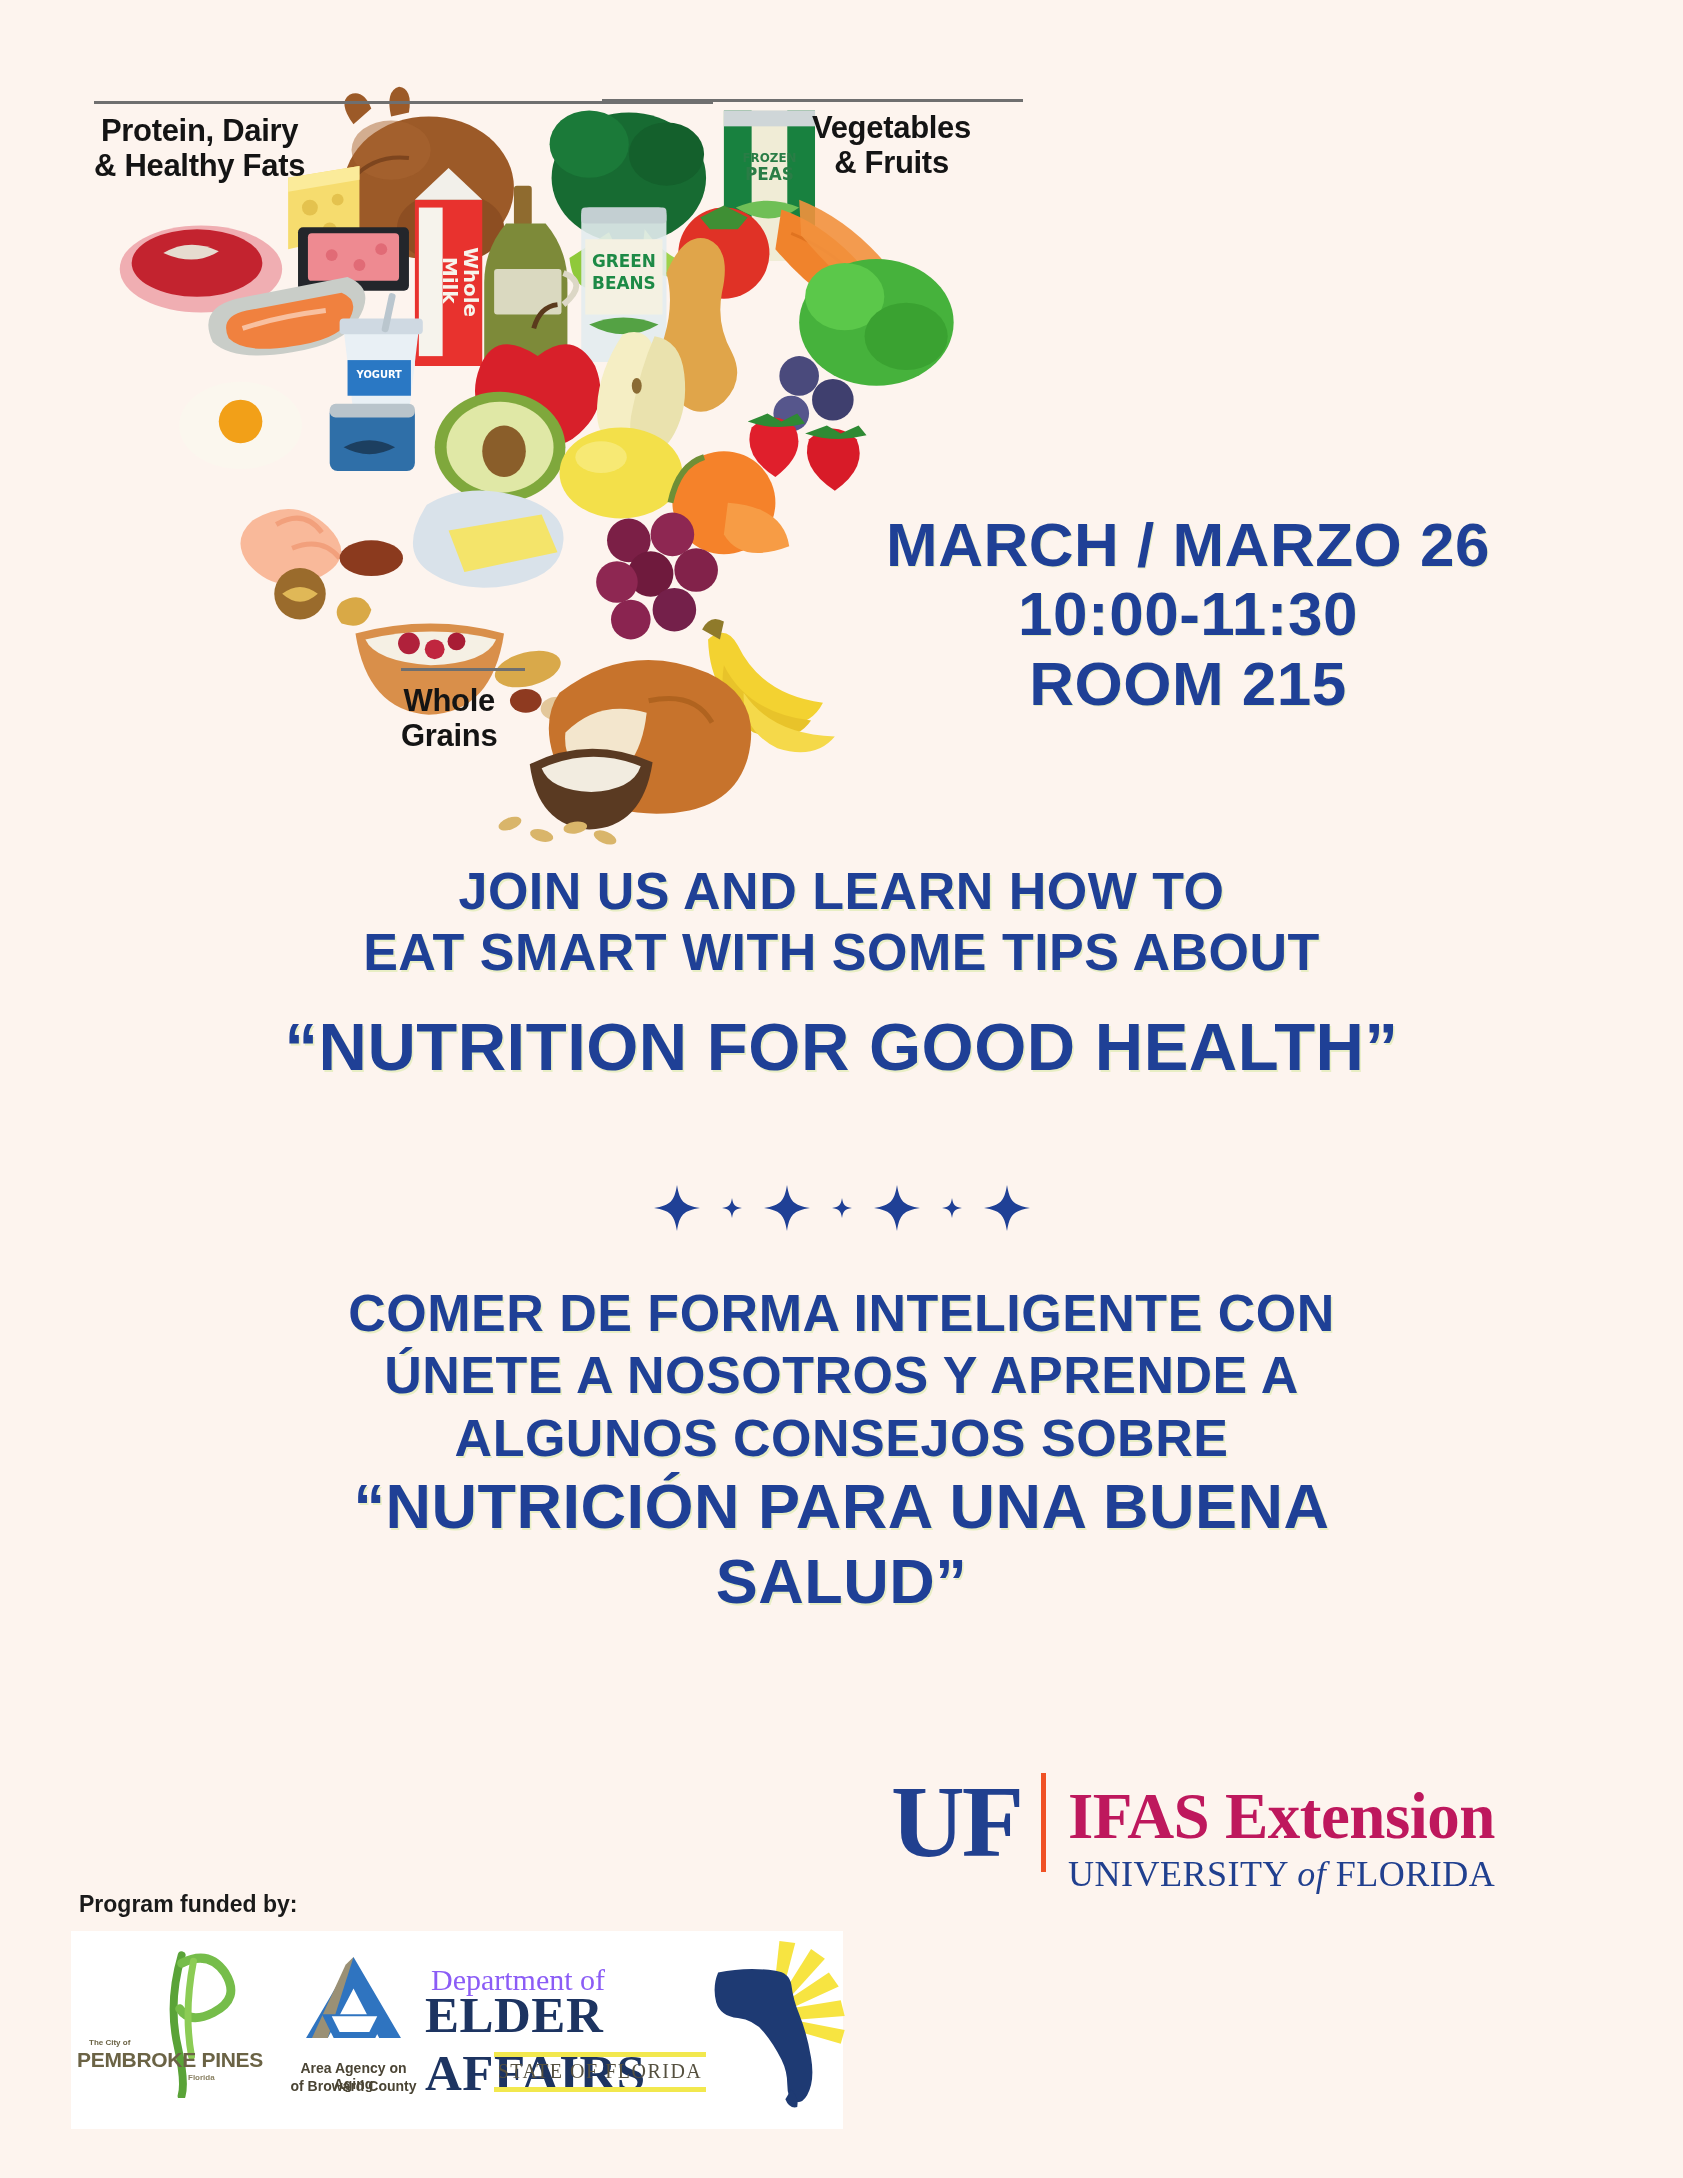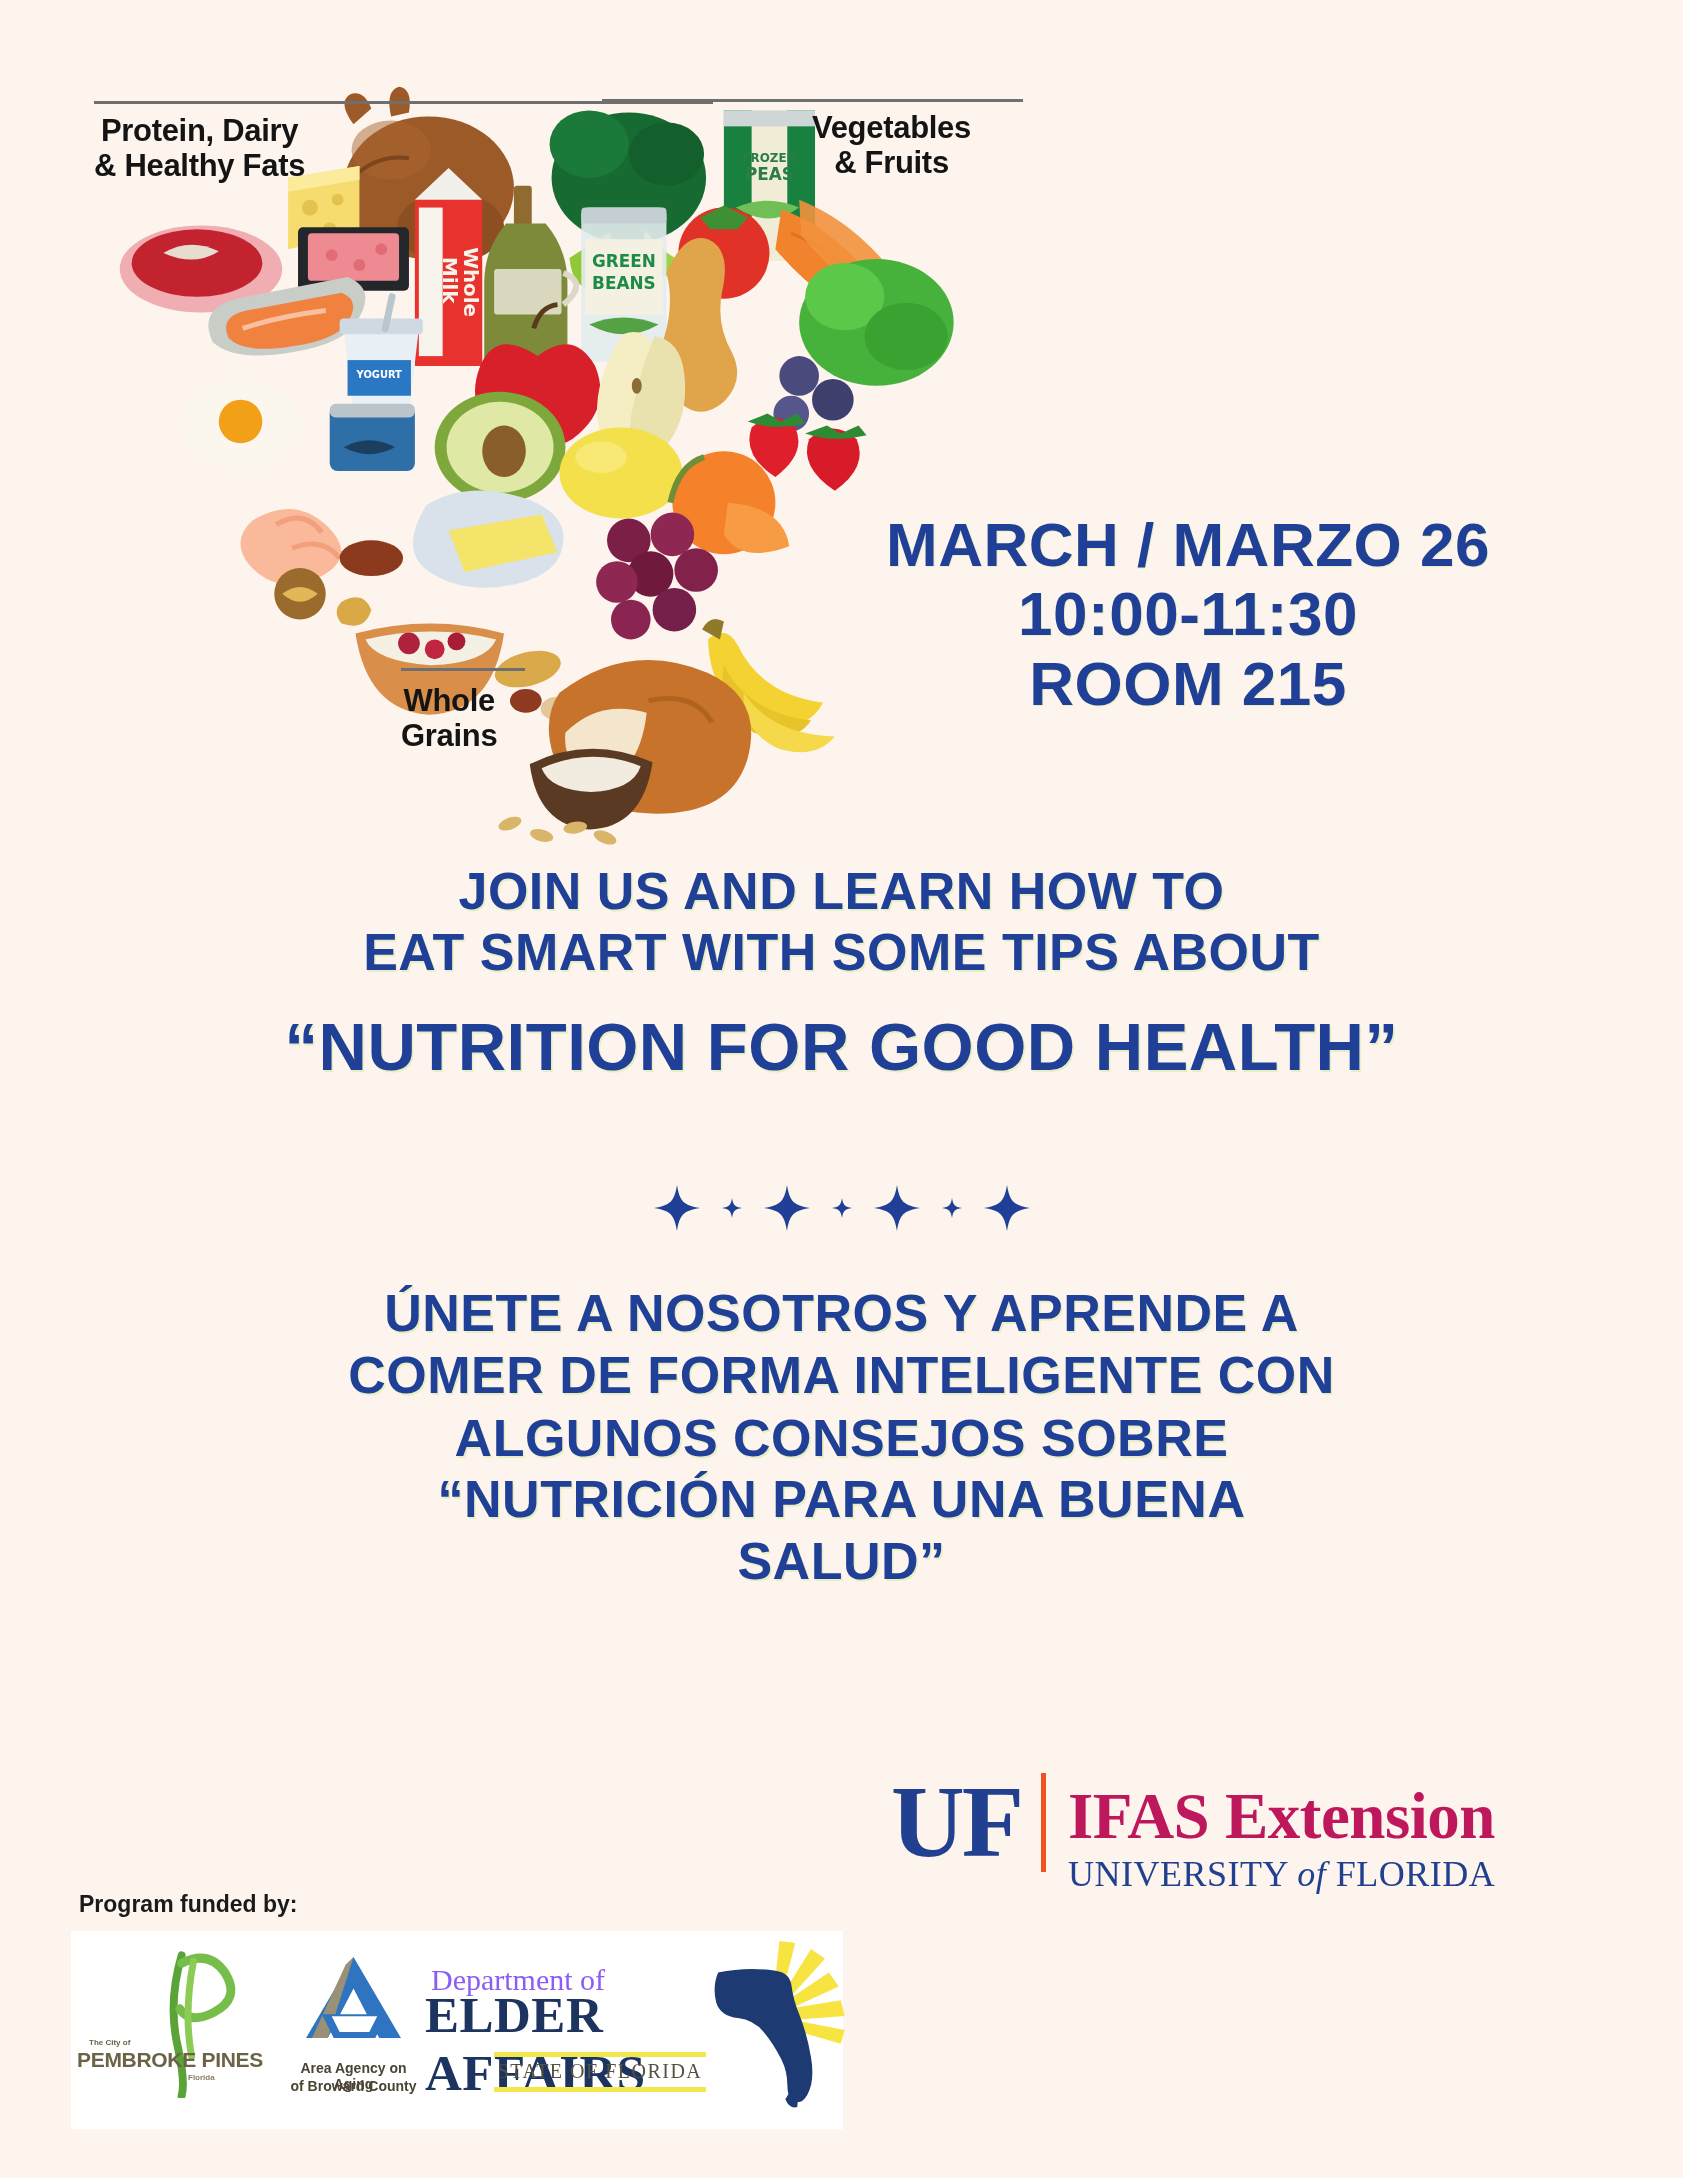--- a/index.html
+++ b/index.html
@@ -73,21 +73,21 @@
     color: #1f4096;
     font-family: "Liberation Sans", sans-serif;
     font-weight: bold;
     text-shadow: 1.5px 1.5px 0 #e8eec4;
   }
   .headline-en { top: 861px; }
   .line-small  { font-size: 52px; line-height: 1.17; letter-spacing: 0.5px; }
   .line-big    { font-size: 67px; line-height: 1.18; letter-spacing: 0.5px; margin-top: 24px; }
   .headline-es { top: 1282px; }
   .line-es     { font-size: 52px; line-height: 1.2; letter-spacing: 0.5px; }
-  .line-es-big { font-size: 52px; line-height: 1.18; letter-spacing: 0.5px; }
+  .line-es-big { font-size: 63px; line-height: 1.18; letter-spacing: 0.5px; }
 
   
   .divider {
     position: absolute;
     top: 1173px;
     left: 0;
     width: 1683px;
     display: flex;
     justify-content: center;
     align-items: center;
@@ -497,22 +497,22 @@
   </svg>
   <svg width="20" height="20" viewBox="0 0 100 100">
     <path d="M50 0 C56 36 64 44 100 50 C64 56 56 64 50 100 C44 64 36 56 0 50 C36 44 44 36 50 0 Z" fill="#1f4096"></path>
   </svg>
   <svg width="46" height="46" viewBox="0 0 100 100">
     <path d="M50 0 C56 36 64 44 100 50 C64 56 56 64 50 100 C44 64 36 56 0 50 C36 44 44 36 50 0 Z" fill="#1f4096"></path>
   </svg>
 </div>
 
 <div class="headline-es">
+  <div class="line-es">COMER DE FORMA INTELIGENTE CON</div>
   <div class="line-es">ÚNETE A NOSOTROS Y APRENDE A</div>
-  <div class="line-es">COMER DE FORMA INTELIGENTE CON</div>
   <div class="line-es">ALGUNOS CONSEJOS SOBRE</div>
   <div class="line-es-big">“NUTRICIÓN PARA UNA BUENA</div>
   <div class="line-es-big">SALUD”</div>
 </div>
 
 <div class="uf-logo">
   <div class="uf-mark">UF</div>
   <div class="uf-bar"></div>
   <div class="uf-words">
     <div class="uf-ifas">IFAS Extension</div>

